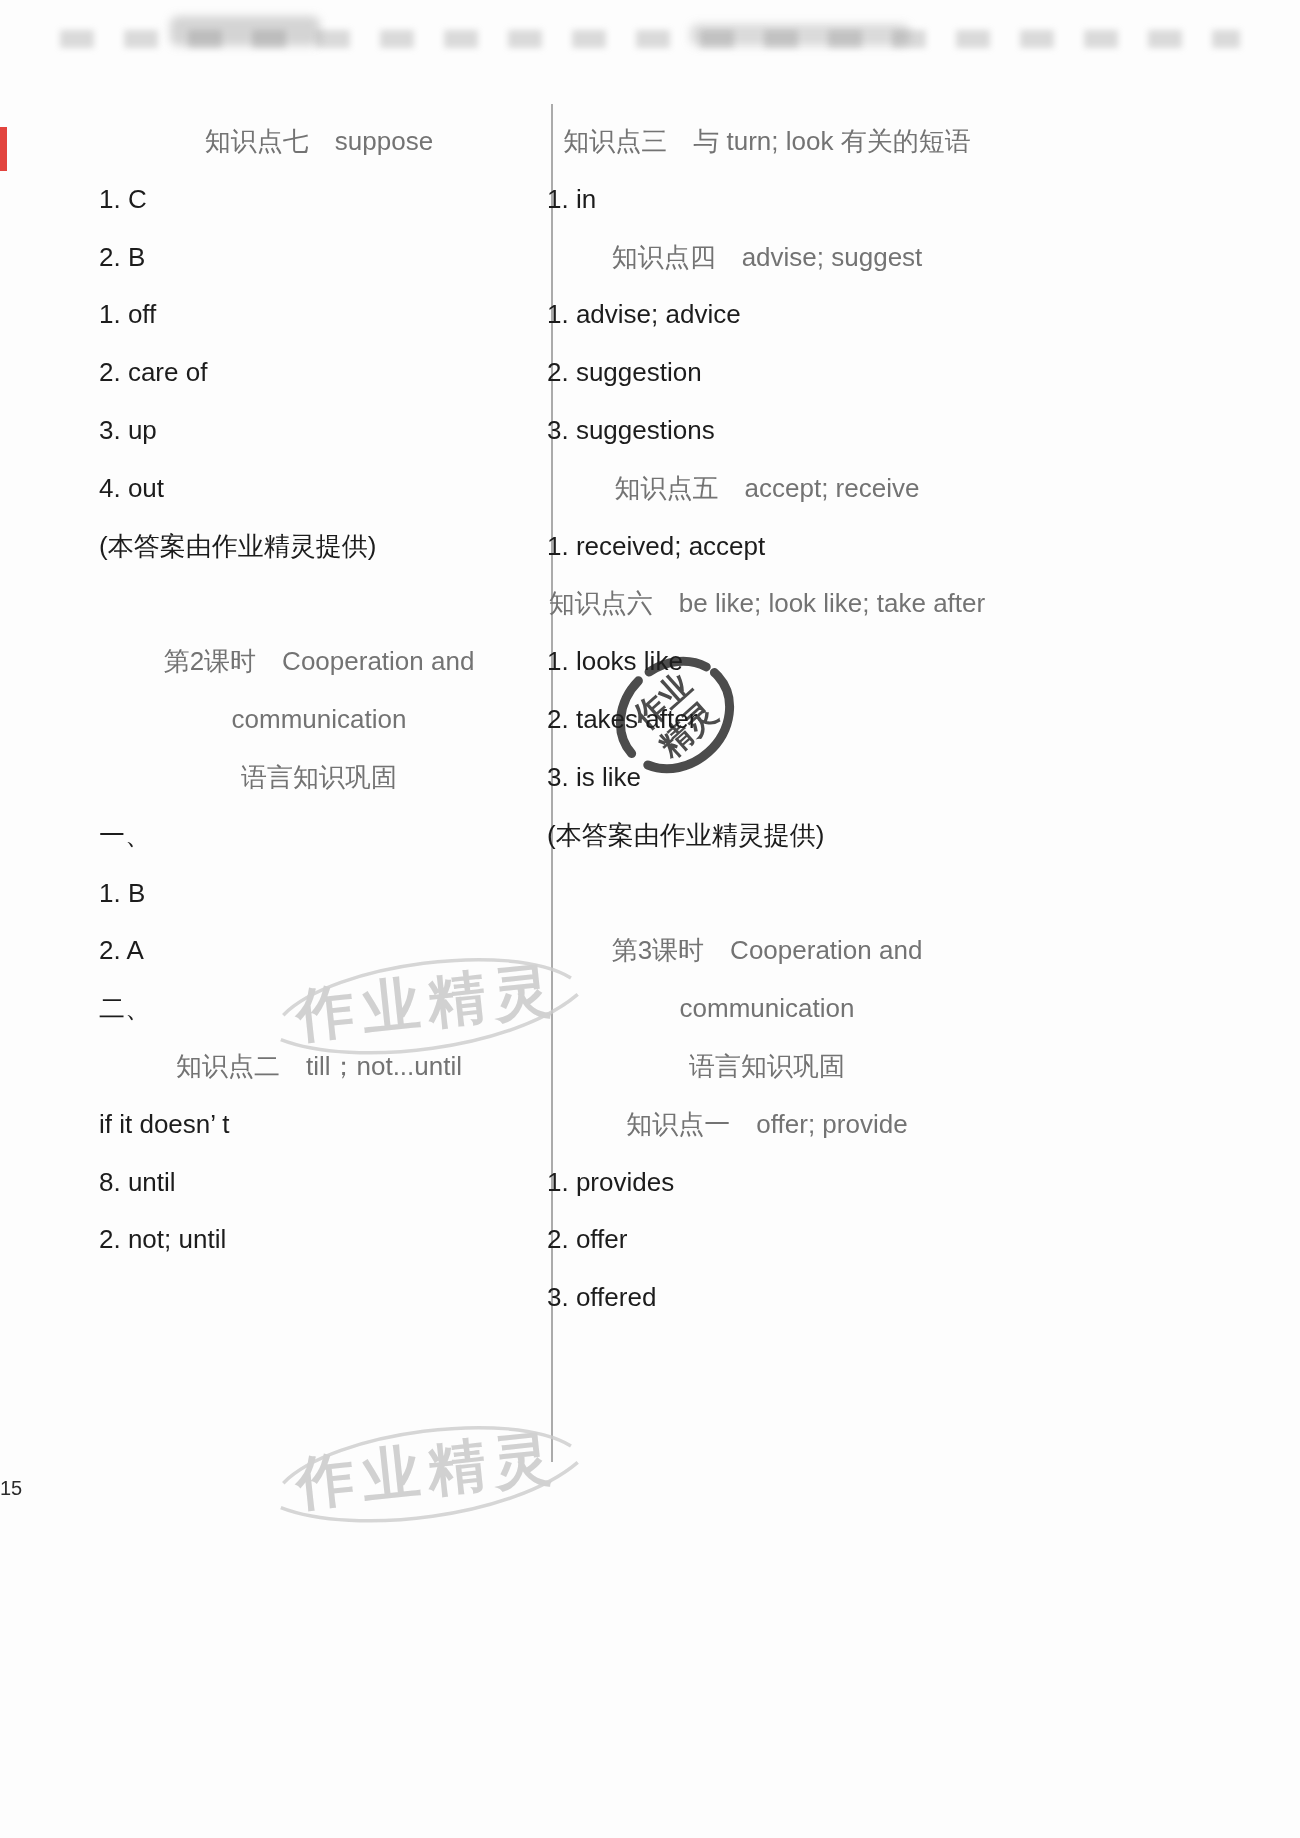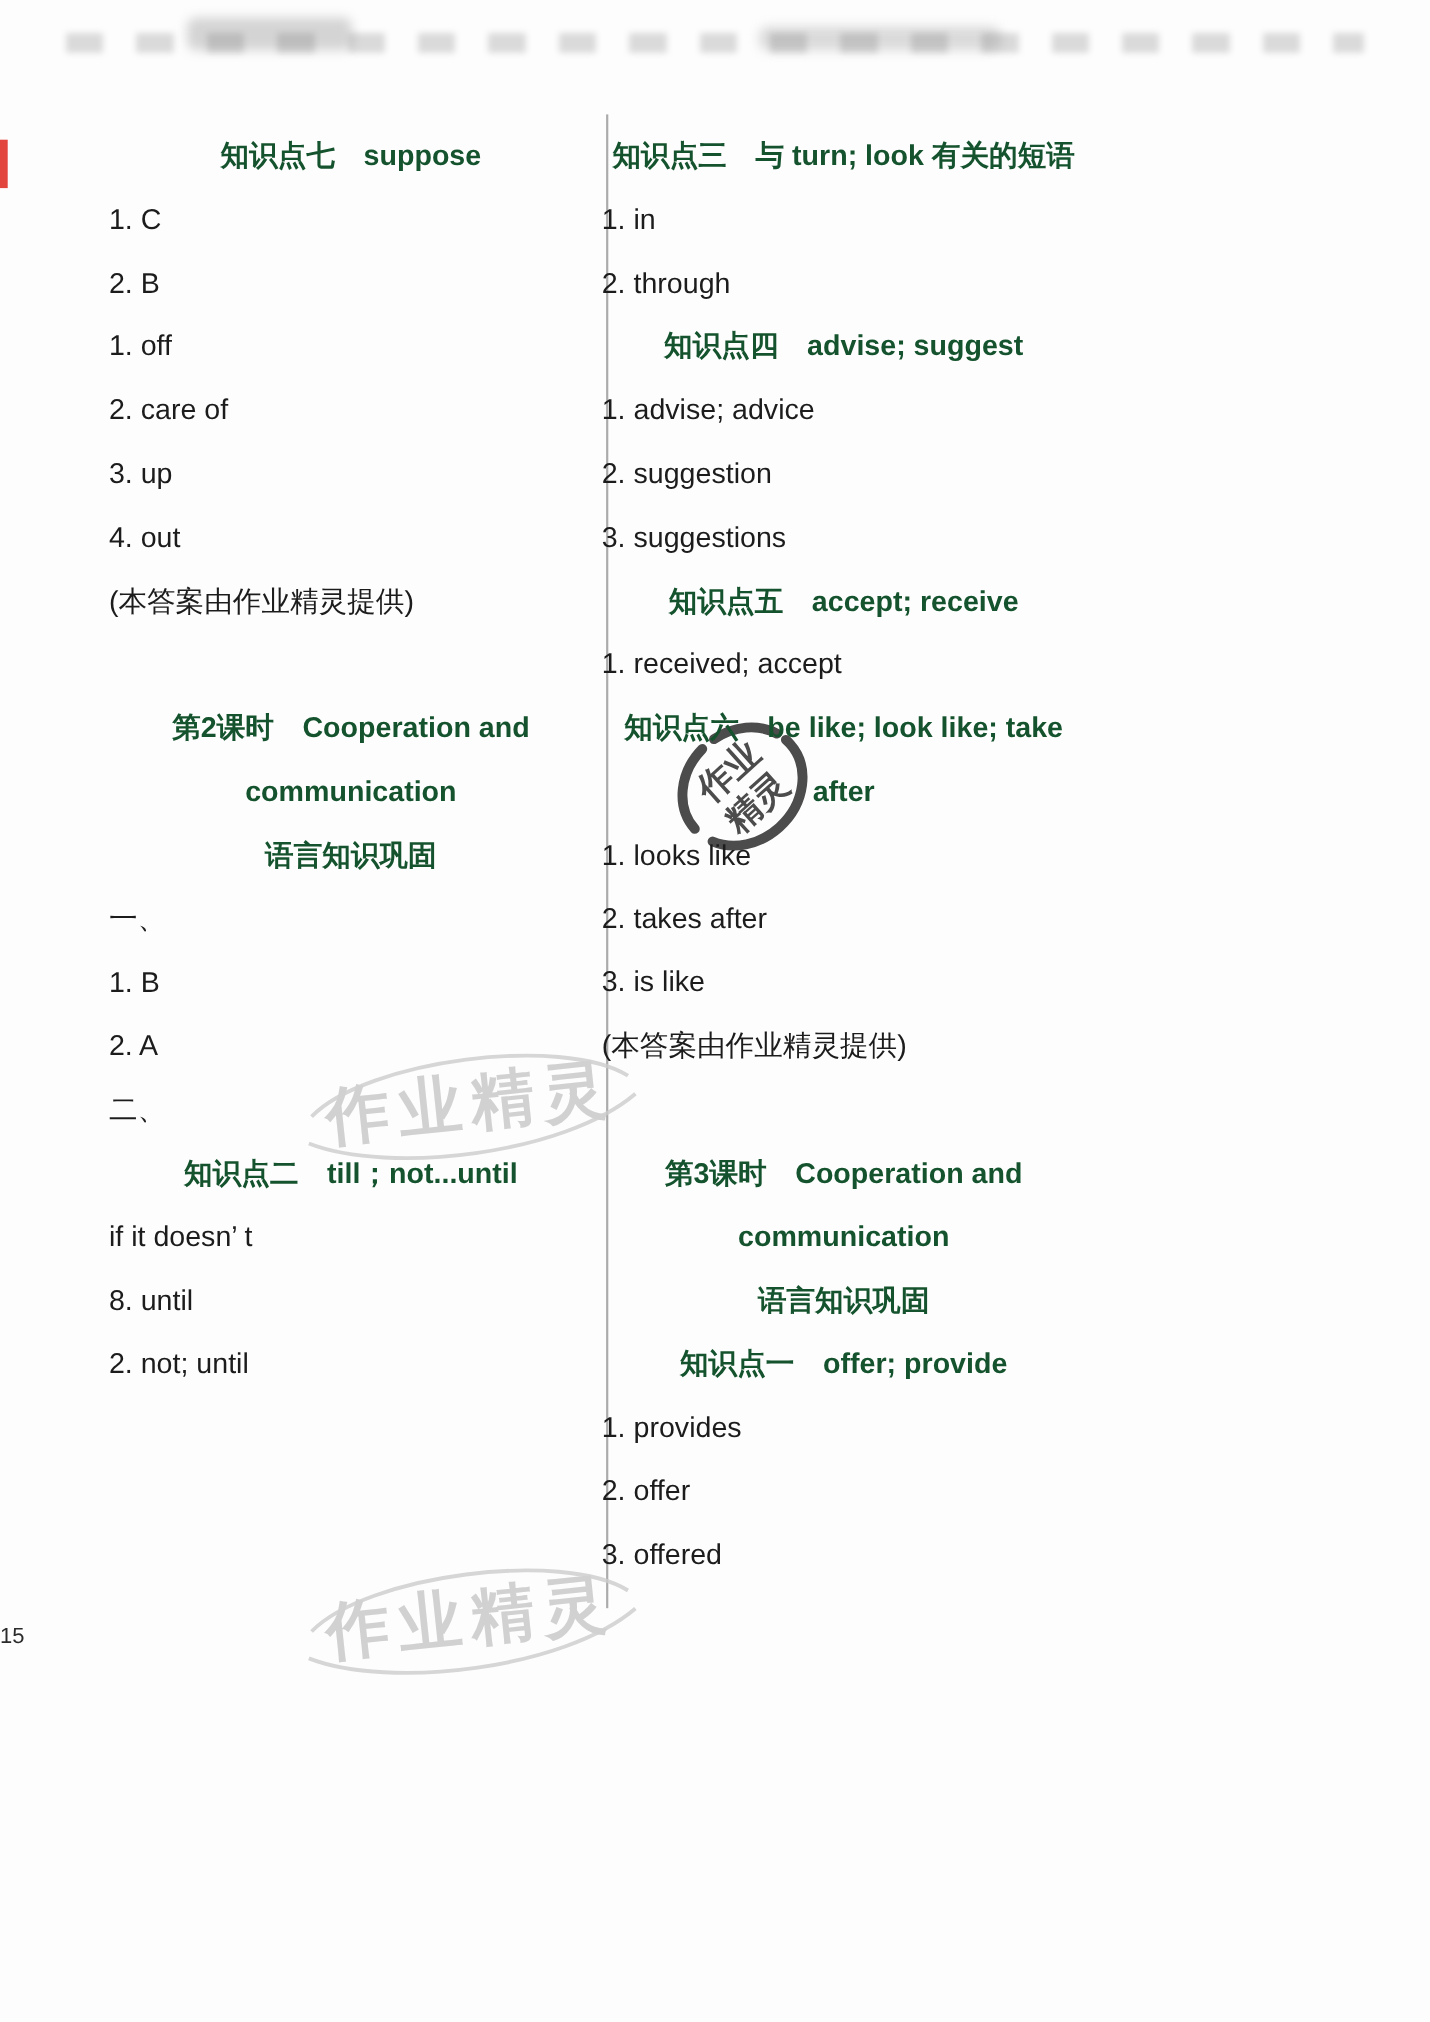--- a/index.html
+++ b/index.html
@@ -9,21 +9,21 @@
     position:relative; width:1300px; height:1838px;
     background:#fdfdfd; overflow:hidden;
   }
   .col {
     position:absolute; top:113px; width:440px;
     font-size:26px; line-height:57.8px; color:#1c1c1c;
   }
   .col-left  { left:99px; }
   .col-right { left:547px; }
   .line { min-height:57.8px; }
-  .heading { font-weight:bold; text-align:center; color:#14532d; }
+  .heading { font-weight:normal; text-align:center; color:#737373; }
   .note { color:#1c1c1c; }
   .gap-before { margin-top:58px; }
   .divider {
     position:absolute; left:551px; top:104px;
     width:2px; height:1358px; background:#ababab;
   }
   .page-number {
     position:absolute; top:1477px; left:0; width:1300px;
     text-align:left; font-size:20px; color:#2b2b2b;
   }
@@ -107,21 +107,20 @@
     <div class="line item">二、</div>
     <div class="line heading">知识点二　till；not...until</div>
     <div class="line item">if it doesn’ t</div>
     <div class="line item">8. until</div>
     <div class="line item">2. not; until</div>
   </div>
 
   <div class="col col-right">
     <div class="line heading">知识点三　与 turn; look 有关的短语</div>
     <div class="line item">1. in</div>
-    <div class="line item">2. through</div>
     <div class="line heading">知识点四　advise; suggest</div>
     <div class="line item">1. advise; advice</div>
     <div class="line item">2. suggestion</div>
     <div class="line item">3. suggestions</div>
     <div class="line heading">知识点五　accept; receive</div>
     <div class="line item">1. received; accept</div>
     <div class="line heading">知识点六　be like; look like; take after</div>
     <div class="line item">1. looks like</div>
     <div class="line item">2. takes after</div>
     <div class="line item">3. is like</div>

